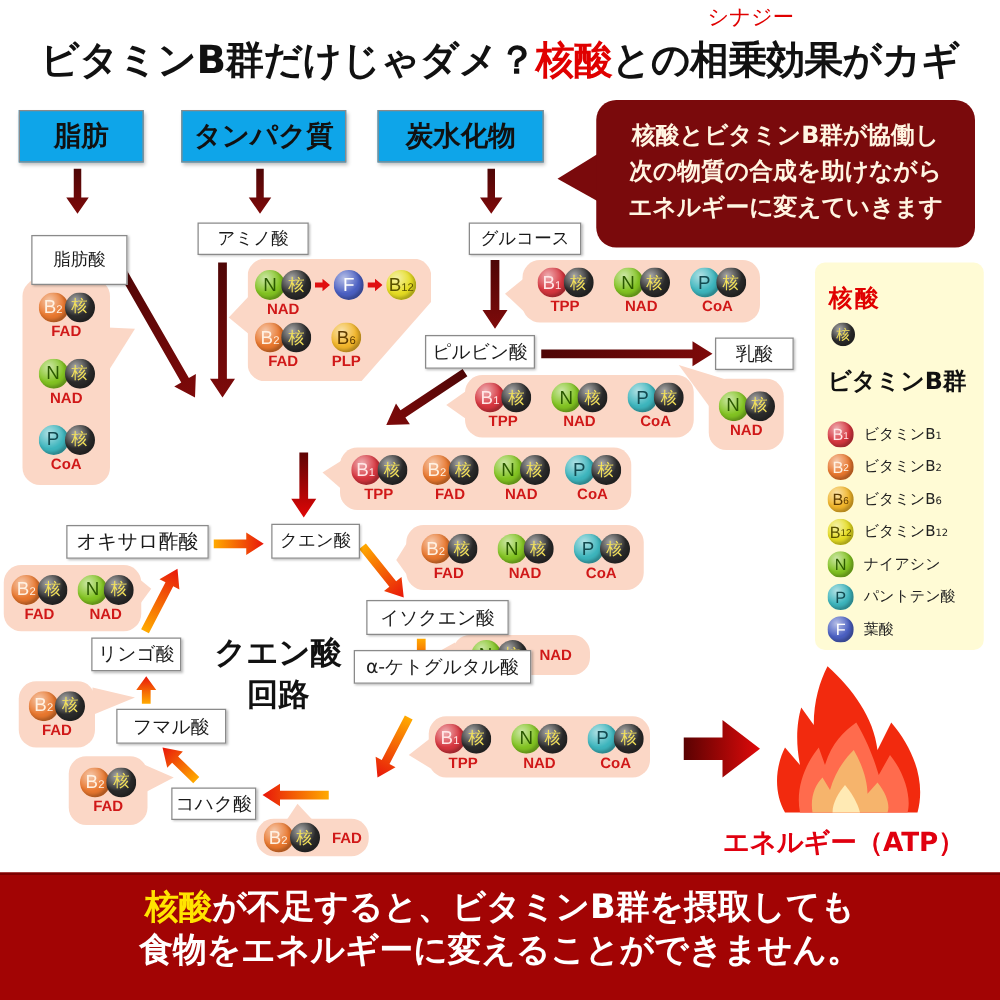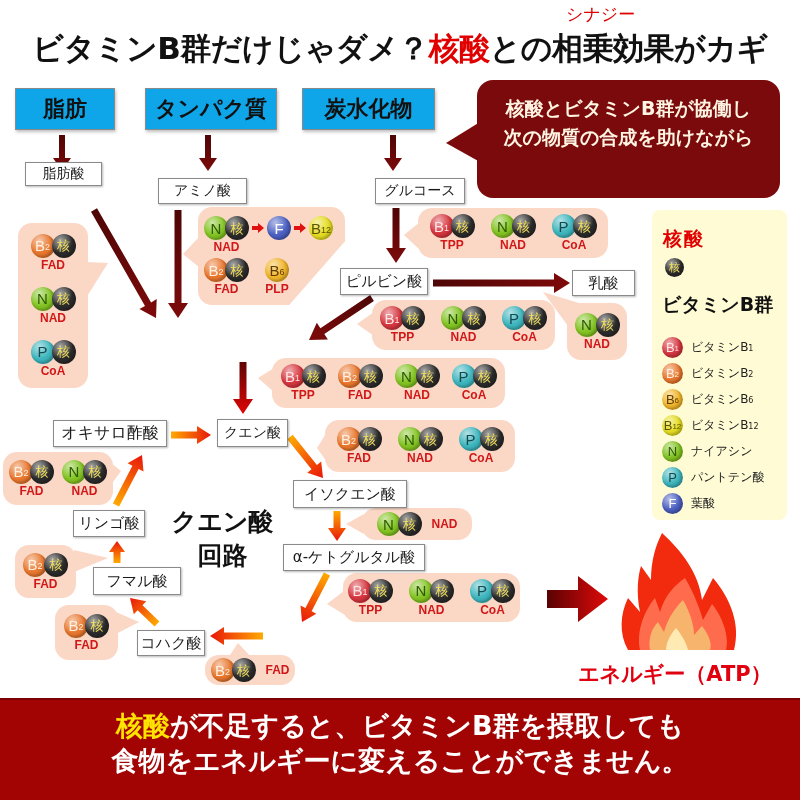--- a/index.html
+++ b/index.html
@@ -179,36 +179,37 @@
       <path fill="#ffeab4" d="M666,650 C666,642 671,634 676,628 C681,634 686,642 688,650 Z"></path>
     </g>
   </svg>
 
   <div class="ruby">シナジー</div>
   <div class="title"><span>ビタミンB群だけじゃダメ？</span><span class="hl">核酸</span><span>との相乗効果がカギ</span></div>
 
   <div class="callout">
     <div>核酸とビタミンB群が協働し</div>
     <div>次の物質の合成を助けながら</div>
+    <div>エネルギーに変えていきます</div>
   </div>
 
   <div class="src" style="left:15px;width:100px">脂肪</div>
   <div class="src" style="left:145px;width:132px">タンパク質</div>
   <div class="src" style="left:302px;width:133px">炭水化物</div>
 
-  <div class="box" style="left:25px;top:162px;width:77px;height:24px">脂肪酸</div>
+  <div class="box" style="left:25px;top:188px;width:77px;height:40px">脂肪酸</div>
   <div class="box" style="left:158px;top:178px;width:89px;height:26px">アミノ酸</div>
   <div class="box" style="left:375px;top:178px;width:90px;height:26px">グルコース</div>
   <div class="box" style="left:340px;top:268px;width:88px;height:27px;font-size:15px">ピルビン酸</div>
   <div class="box" style="left:572px;top:270px;width:63px;height:26px;font-size:15px">乳酸</div>
 
   <div class="box" style="left:53px;top:420px;width:114px;height:27px;font-size:16px">オキサロ酢酸</div>
   <div class="box" style="left:217px;top:419px;width:71px;height:28px">クエン酸</div>
   <div class="box" style="left:293px;top:480px;width:114px;height:28px;font-size:15px">イソクエン酸</div>
-  <div class="box" style="left:283px;top:544px;width:142px;height:27px;font-size:15px">α-ケトグルタル酸</div>
+  <div class="box" style="left:283px;top:520px;width:142px;height:27px;font-size:15px">α-ケトグルタル酸</div>
   <div class="box" style="left:137px;top:630px;width:68px;height:26px;font-size:15px">コハク酸</div>
   <div class="box" style="left:93px;top:567px;width:88px;height:28px;font-size:15px">フマル酸</div>
   <div class="box" style="left:73px;top:510px;width:72px;height:27px;font-size:15px">リンゴ酸</div>
 
   <div class="cycle-title">
     <div>クエン酸</div>
     <div>回路</div>
   </div>
 
   <div class="bubble col" style="left:18px;top:223px;width:70px;height:165px">

